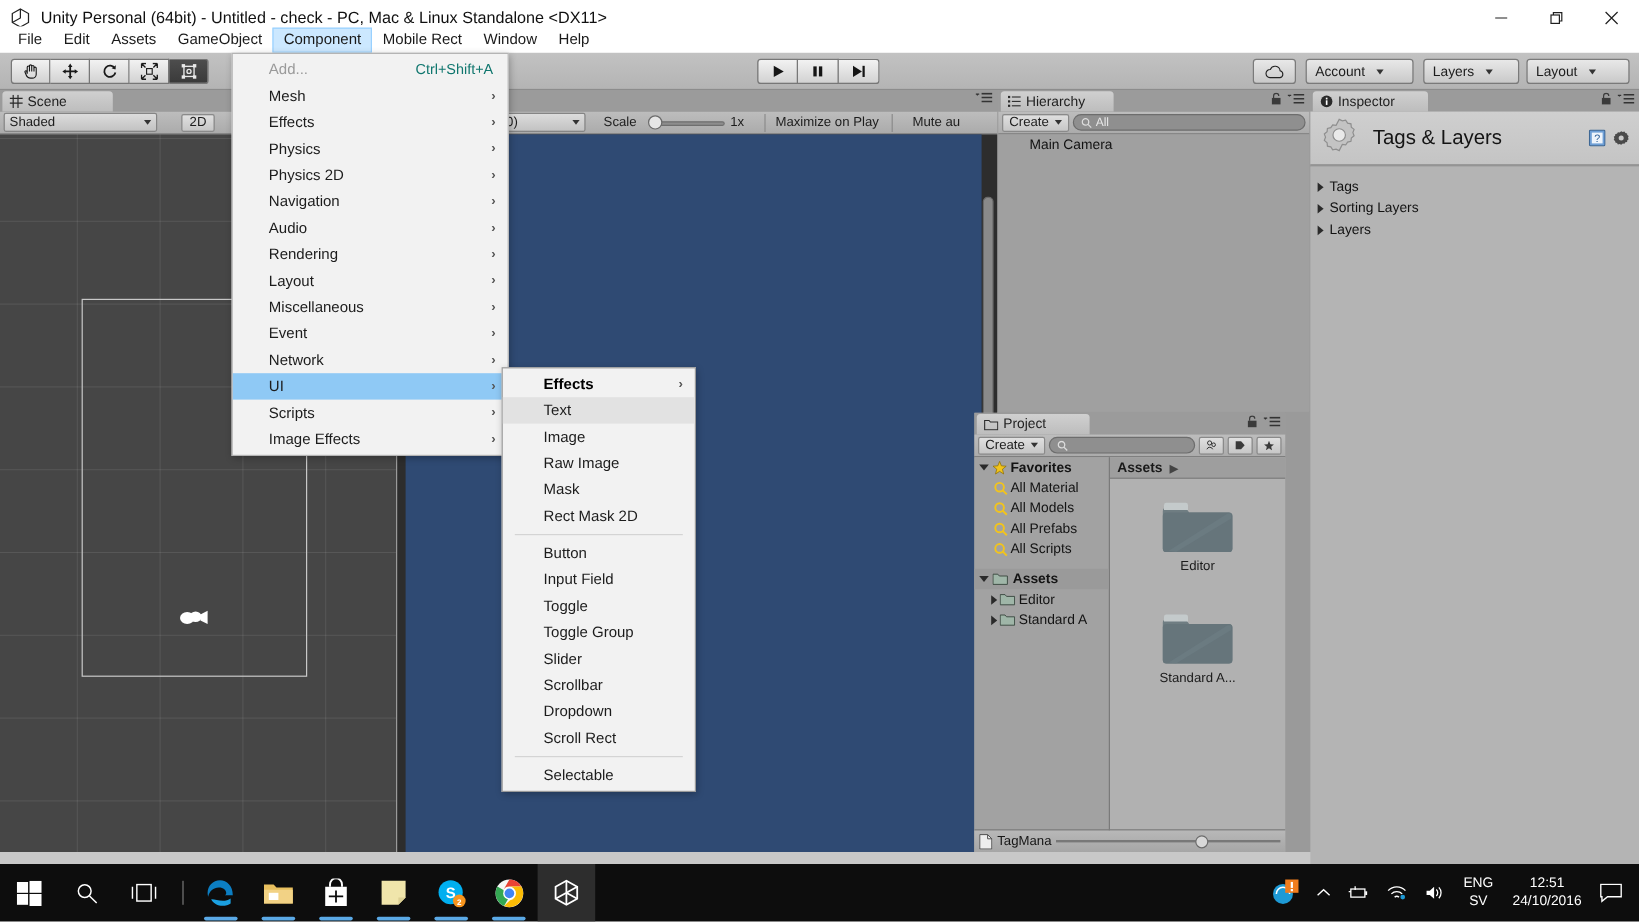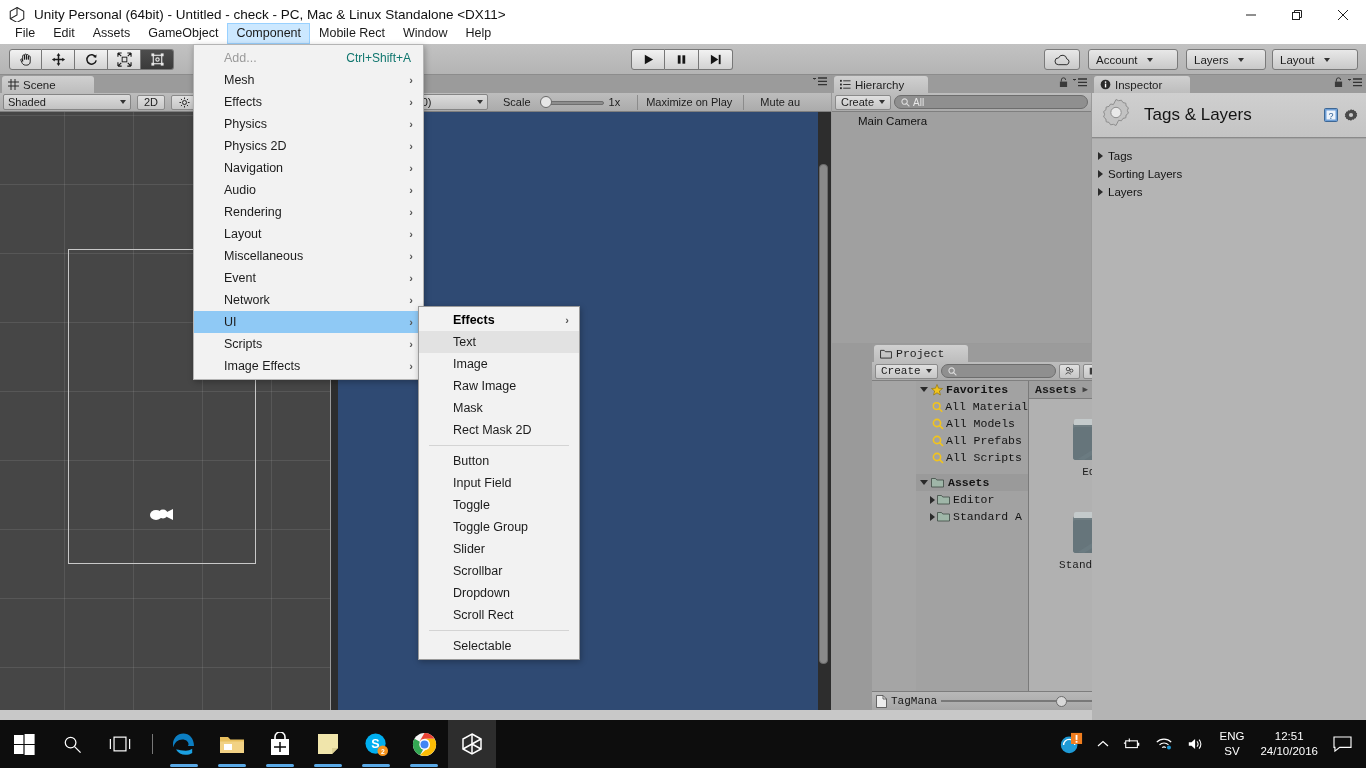--- a/index.html
+++ b/index.html
@@ -170,22 +170,22 @@
   .hier-body { position: absolute; left: 0; top: 37px; width: 259px; height: 231px; background: #a0a0a0; }
   .hier-row { height: 17px; display: flex; align-items: center; font-size: 11.5px; color: #111; padding-left: 4px; }
   .hier-row.scene { font-weight: bold; background: #a8a8a8; position: relative; }
   .tri {
     width: 0; height: 0; margin-right: 3px;
     border-left: 4.5px solid transparent; border-right: 4.5px solid transparent;
     border-top: 5px solid #2a2a2a;
   }
 
   
-  #project { left: 872px; top: 269px; width: 259px; height: 366px; font-family: Liberation Mono, monospace; }
-  .proj-body { position: absolute; left: 0; top: 37px; width: 259px; height: 329px; display: flex; padding-left: 44px; }
+  #project { left: 812px; top: 269px; width: 259px; height: 366px; }
+  .proj-body { position: absolute; left: 0; top: 37px; width: 259px; height: 329px; display: flex; }
   .proj-tree { width: 113px; background: #a2a2a2; border-right: 1px solid #7a7a7a; }
   .proj-grid { flex: 1; background: #b1b1b1; position: relative; }
   .tree-row { height: 17px; display: flex; align-items: center; font-size: 11.5px; color: #131313; padding-left: 4px; white-space: nowrap; }
   .tree-row.sel { background: #9a9a9a; font-weight: bold; }
   .tri-r {
     width: 0; height: 0; margin-right: 2px;
     border-top: 4px solid transparent; border-bottom: 4px solid transparent;
     border-left: 5px solid #2a2a2a;
   }
   .crumb {
@@ -399,21 +399,21 @@
     <div class="panel-tabrow">
       <div class="ptab" style="width:92px">
         <span class="ticon">
           <svg width="11" height="11" viewBox="0 0 11 11">
             <path d="M3 0 V11 M7 0 V11 M0 3 H11 M0 7 H11" stroke="#2a2a2a" stroke-width="1"></path>
           </svg>
         </span>
         <span>Scene</span>
       </div>
     </div>
-    <div class="subbar" style="gap:6px">
+    <div class="subbar" style="gap:20px">
       <div class="scene-dd" style="width:128px">
         <span>Shaded</span>
         <span class="caret-sm" style="margin-left:4px"></span>
       </div>
       <div class="sb-btn" style="width:28px;justify-content:center">
         <span>2D</span>
       </div>
       <div class="sb-btn" style="width:26px;justify-content:center">
         <svg width="11" height="11" viewBox="0 0 12 12">
           <circle cx="6" cy="6" r="2.2" fill="none" stroke="#1a1a1a" stroke-width="1"></circle>

